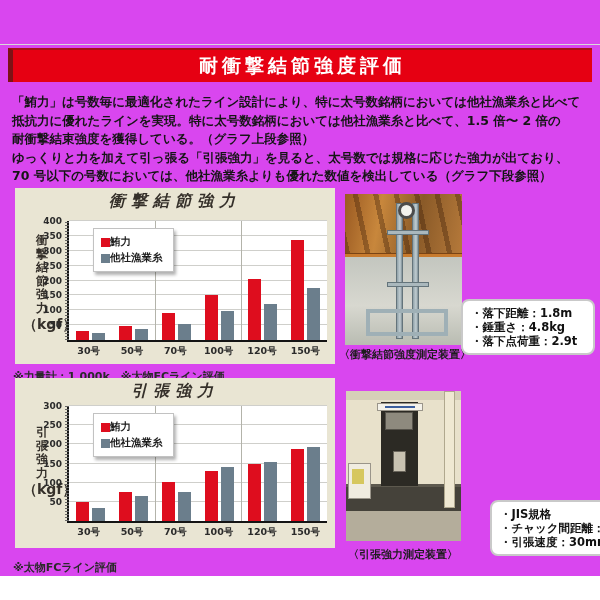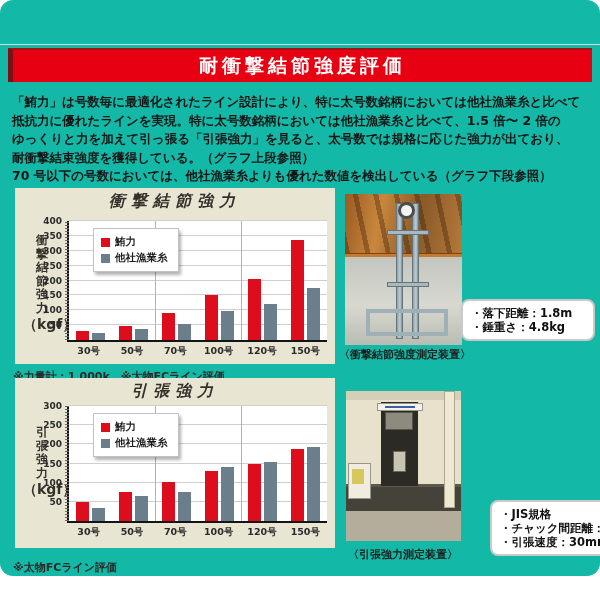--- a/index.html
+++ b/index.html
@@ -1,18 +1,18 @@
 <!DOCTYPE html>
 <html><head>
 <meta charset="utf-8">
 <style>
   * { margin:0; padding:0; box-sizing:border-box; }
   html,body { width:600px; height:600px; background:#ffffff;
     font-family:"DejaVu Sans","Liberation Sans",sans-serif; }
-  #stage { position:relative; width:600px; height:576px; background:#14b8a6; overflow:hidden;border-radius:13px; }
+  #stage { position:relative; width:600px; height:576px; background:#d946ef; overflow:hidden; }
 
   .topline { position:absolute; left:0; top:44px; width:600px; height:1px; background:#d9d9d9; }
 
   .header-bar { position:absolute; left:8px; top:48px; width:584px; height:34px;
     background:#e60012; border-left:5px solid #7d1216; border-top:2px solid #a31218;
     display:flex; align-items:center; justify-content:center; }
   .header-bar .title { color:#fff; font-size:19px; font-weight:bold; letter-spacing:4px; }
 
   .intro { position:absolute; left:12px; top:93px; width:584px; color:#151515;
     font-size:12.5px; font-weight:bold; line-height:18.5px; white-space:nowrap; }
@@ -40,21 +40,21 @@
     font-size:9px; font-weight:bold; color:#2b2b2b; white-space:nowrap; }
   .groups { position:absolute; inset:0; display:flex; }
   .group { flex:1; display:flex; align-items:flex-end; justify-content:center; gap:3px; }
   .bar { width:13px; }
   .xlabels { position:absolute; left:52px; width:260px; height:14px; display:flex; }
   #panel-0 .xlabels { top:157px; } #panel-1 .xlabels { top:148px; }
   .xlabel { flex:1; text-align:center; font-size:9.5px; font-weight:bold; color:#2b2b2b; }
 
   .legend { position:absolute; left:24px; top:7px; background:#fff; border:1px solid #c2c2c2;
     box-shadow:2px 3px 3px rgba(0,0,0,.3); padding:4px 10px 4px 7px; }
-  .legend-row { display:flex; align-items:center; gap:5px; margin:2px 0; }
+  .legend-row { display:flex; align-items:center; margin:2px 0; }
   .legend-swatch { width:9px; height:9px; }
   .legend-label { font-size:10.5px; font-weight:bold; color:#1c1c1c; white-space:nowrap; }
 
   .footnote { position:absolute; left:13px; font-size:11px; font-weight:bold; color:#2a2a2a; }
   #footnote-0 { top:369px; } #footnote-1 { top:560px; }
 
   .photo { position:absolute; overflow:hidden; }
   #photo-0 { left:345px; top:194px; width:117px; height:151px; background:#c6c9c2; }
   #photo-1 { left:346px; top:391px; width:115px; height:150px; background:#e2dbc6; }
   .caption { position:absolute; text-align:center; font-size:11px; font-weight:bold; color:#1c1c1c; white-space:nowrap; }
@@ -103,22 +103,22 @@
 
   <div class="topline"></div>
 
   <div class="header-bar">
     <div class="title">耐衝撃結節強度評価</div>
   </div>
 
   <div class="intro">
     <div>「鮪力」は号数毎に最適化されたライン設計により、特に太号数銘柄においては他社漁業糸と比べて</div>
     <div>抵抗力に優れたラインを実現。特に太号数銘柄においては他社漁業糸と比べて、1.5 倍〜 2 倍の</div>
+    <div>耐衝撃結束強度を獲得している。（グラフ上段参照）</div>
     <div>ゆっくりと力を加えて引っ張る「引張強力」を見ると、太号数では規格に応じた強力が出ており、</div>
-    <div>耐衝撃結束強度を獲得している。（グラフ上段参照）</div>
     <div>70 号以下の号数においては、他社漁業糸よりも優れた数値を検出している（グラフ下段参照）</div>
   </div>
 
   <div class="chart-panel" id="panel-0">
     <div class="chart-title">衝撃結節強力</div>
     <div class="ylabel">
         <div class="ych">衝</div>
         <div class="ych">撃</div>
         <div class="ych">結</div>
         <div class="ych">節</div>
@@ -276,20 +276,21 @@
     <div class="p0-cross" style="top:24%"></div>
     <div class="p0-cross" style="top:58%"></div>
     <div class="p0-dial"></div>
     <div class="p0-base"></div>
   </div>
   <div class="caption" id="caption-0">〈衝撃結節強度測定装置〉</div>
 
   <div class="specbox" id="specbox-0">
     <div>・落下距離：1.8m</div>
     <div>・錘重さ：4.8kg</div>
+    <div>・落下点荷重：2.9t</div>
   </div>
 
   <div class="photo" id="photo-1">
     <div class="p1-body"></div>
     <div class="p1-slot"></div>
     <div class="p1-label">
         <i></i>
       </div>
     <div class="p1-head"></div>
     <div class="p1-grip"></div>

